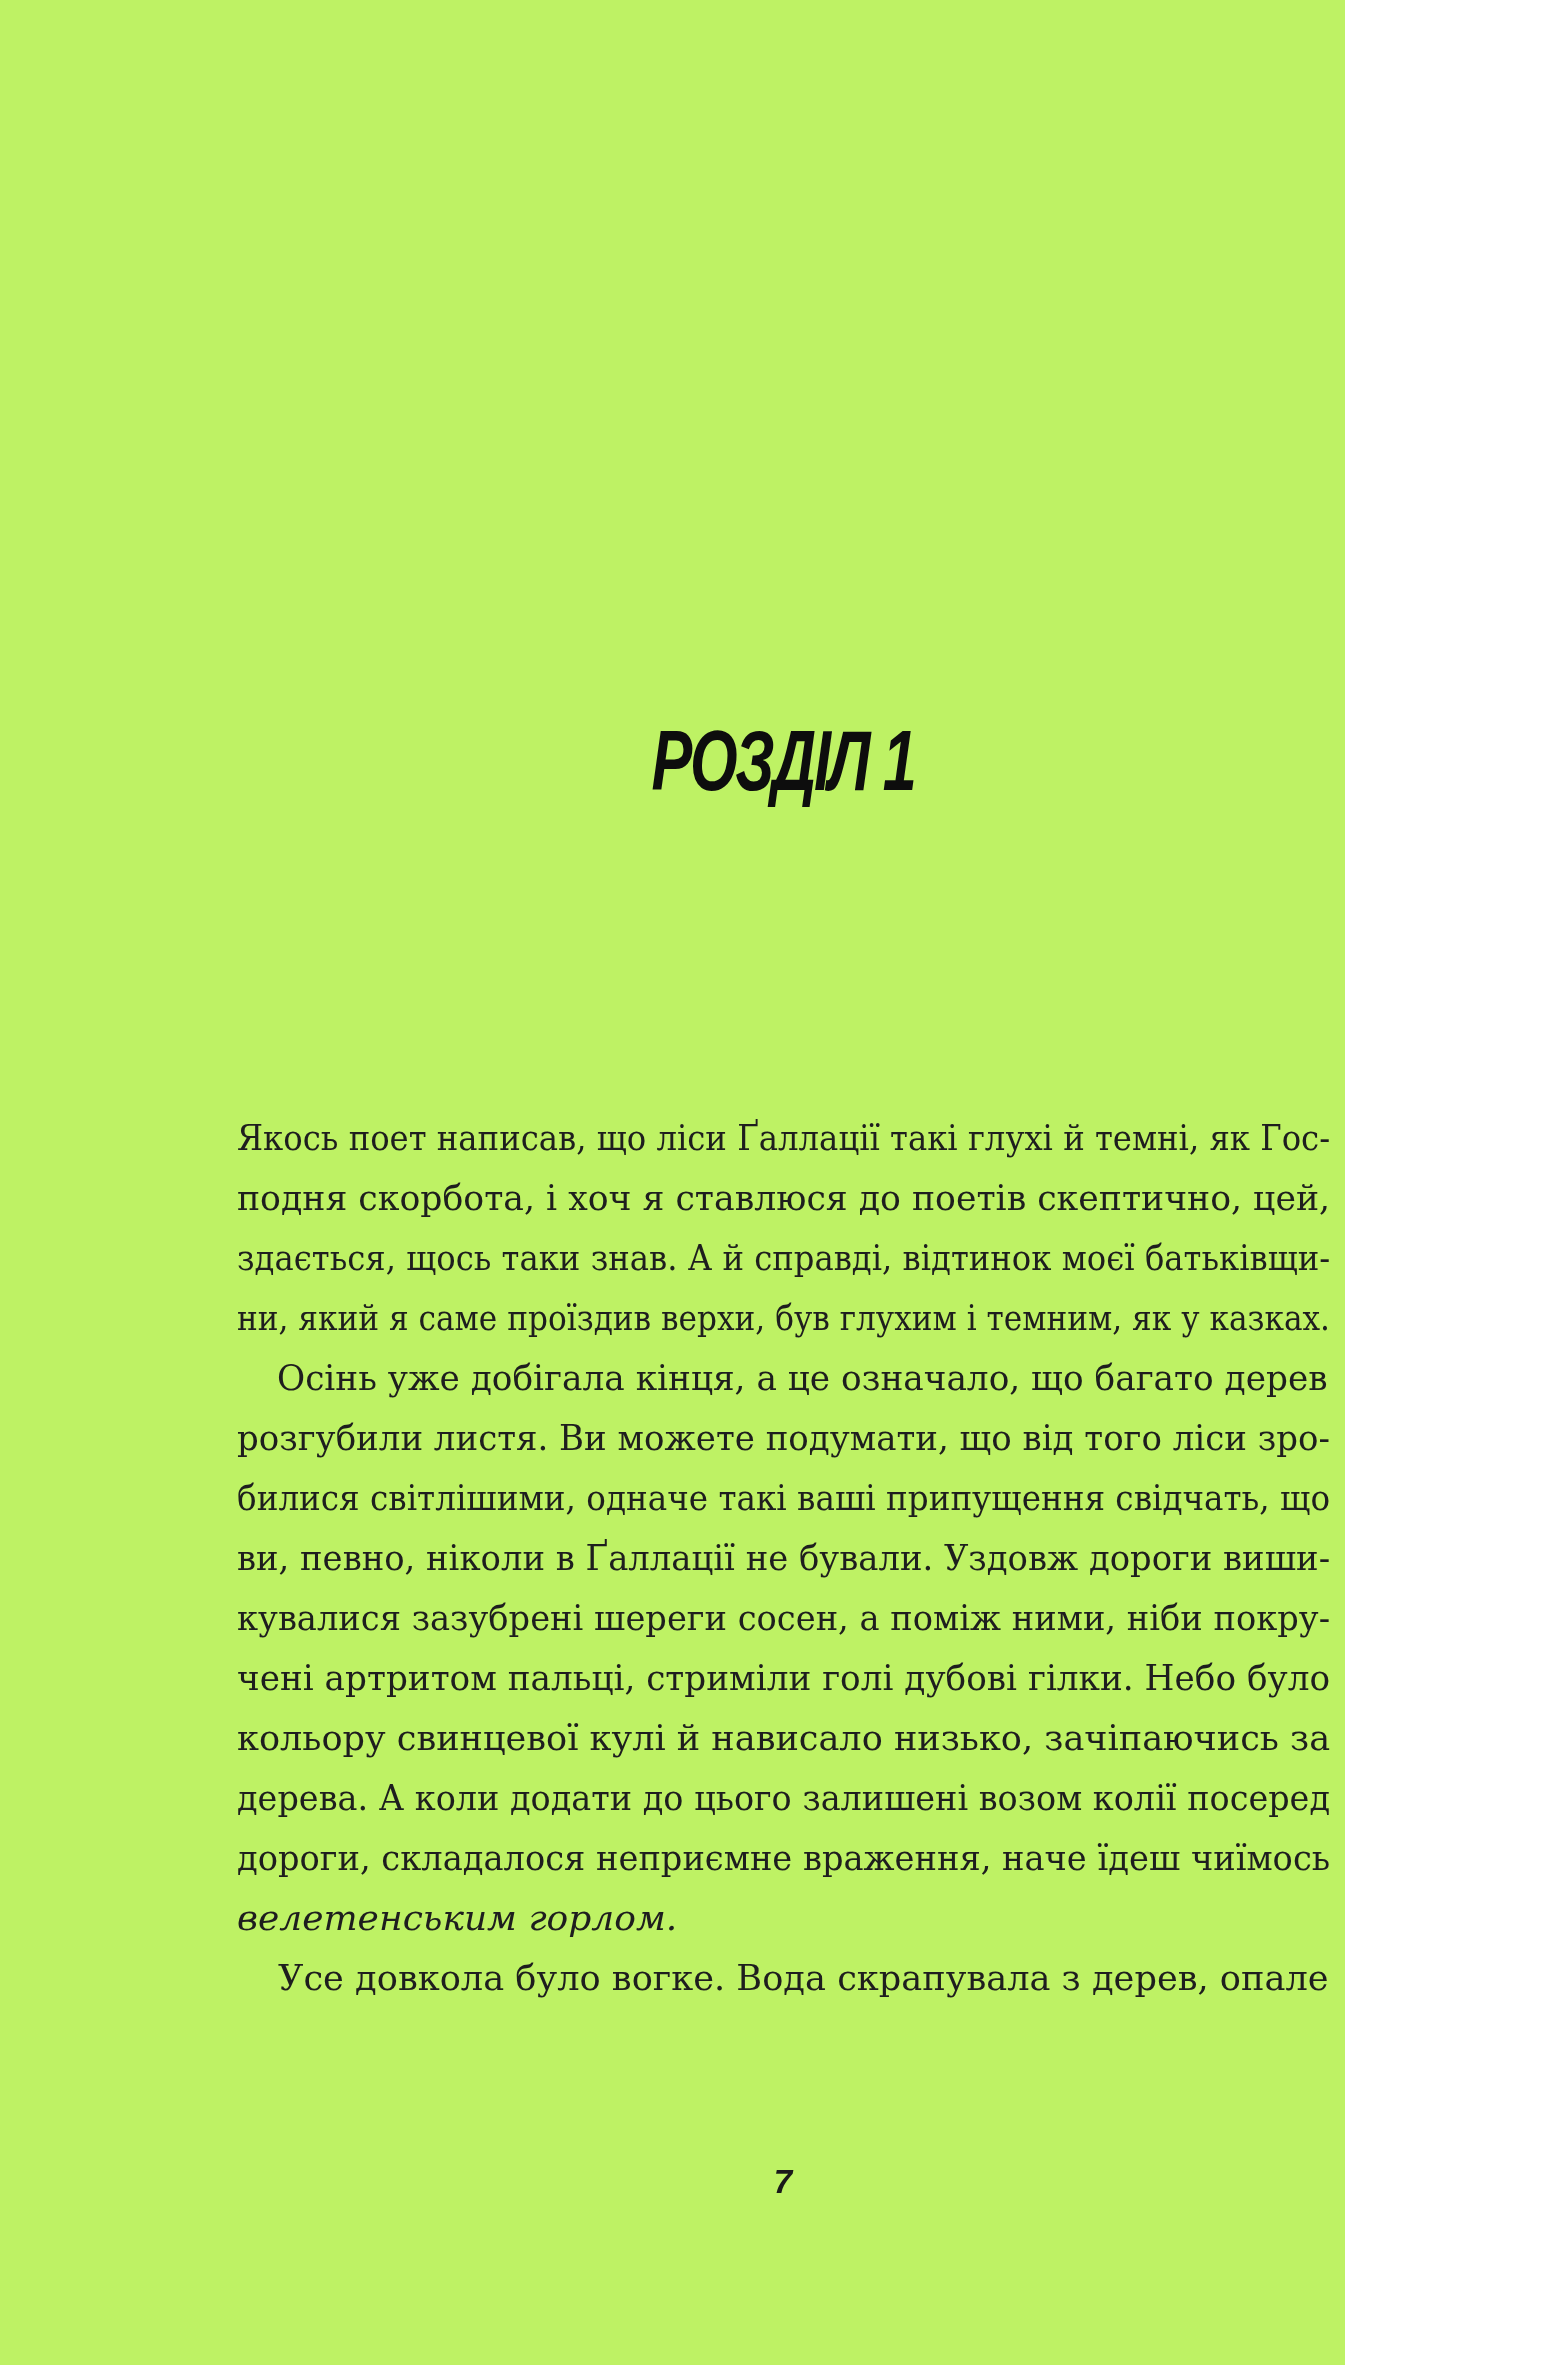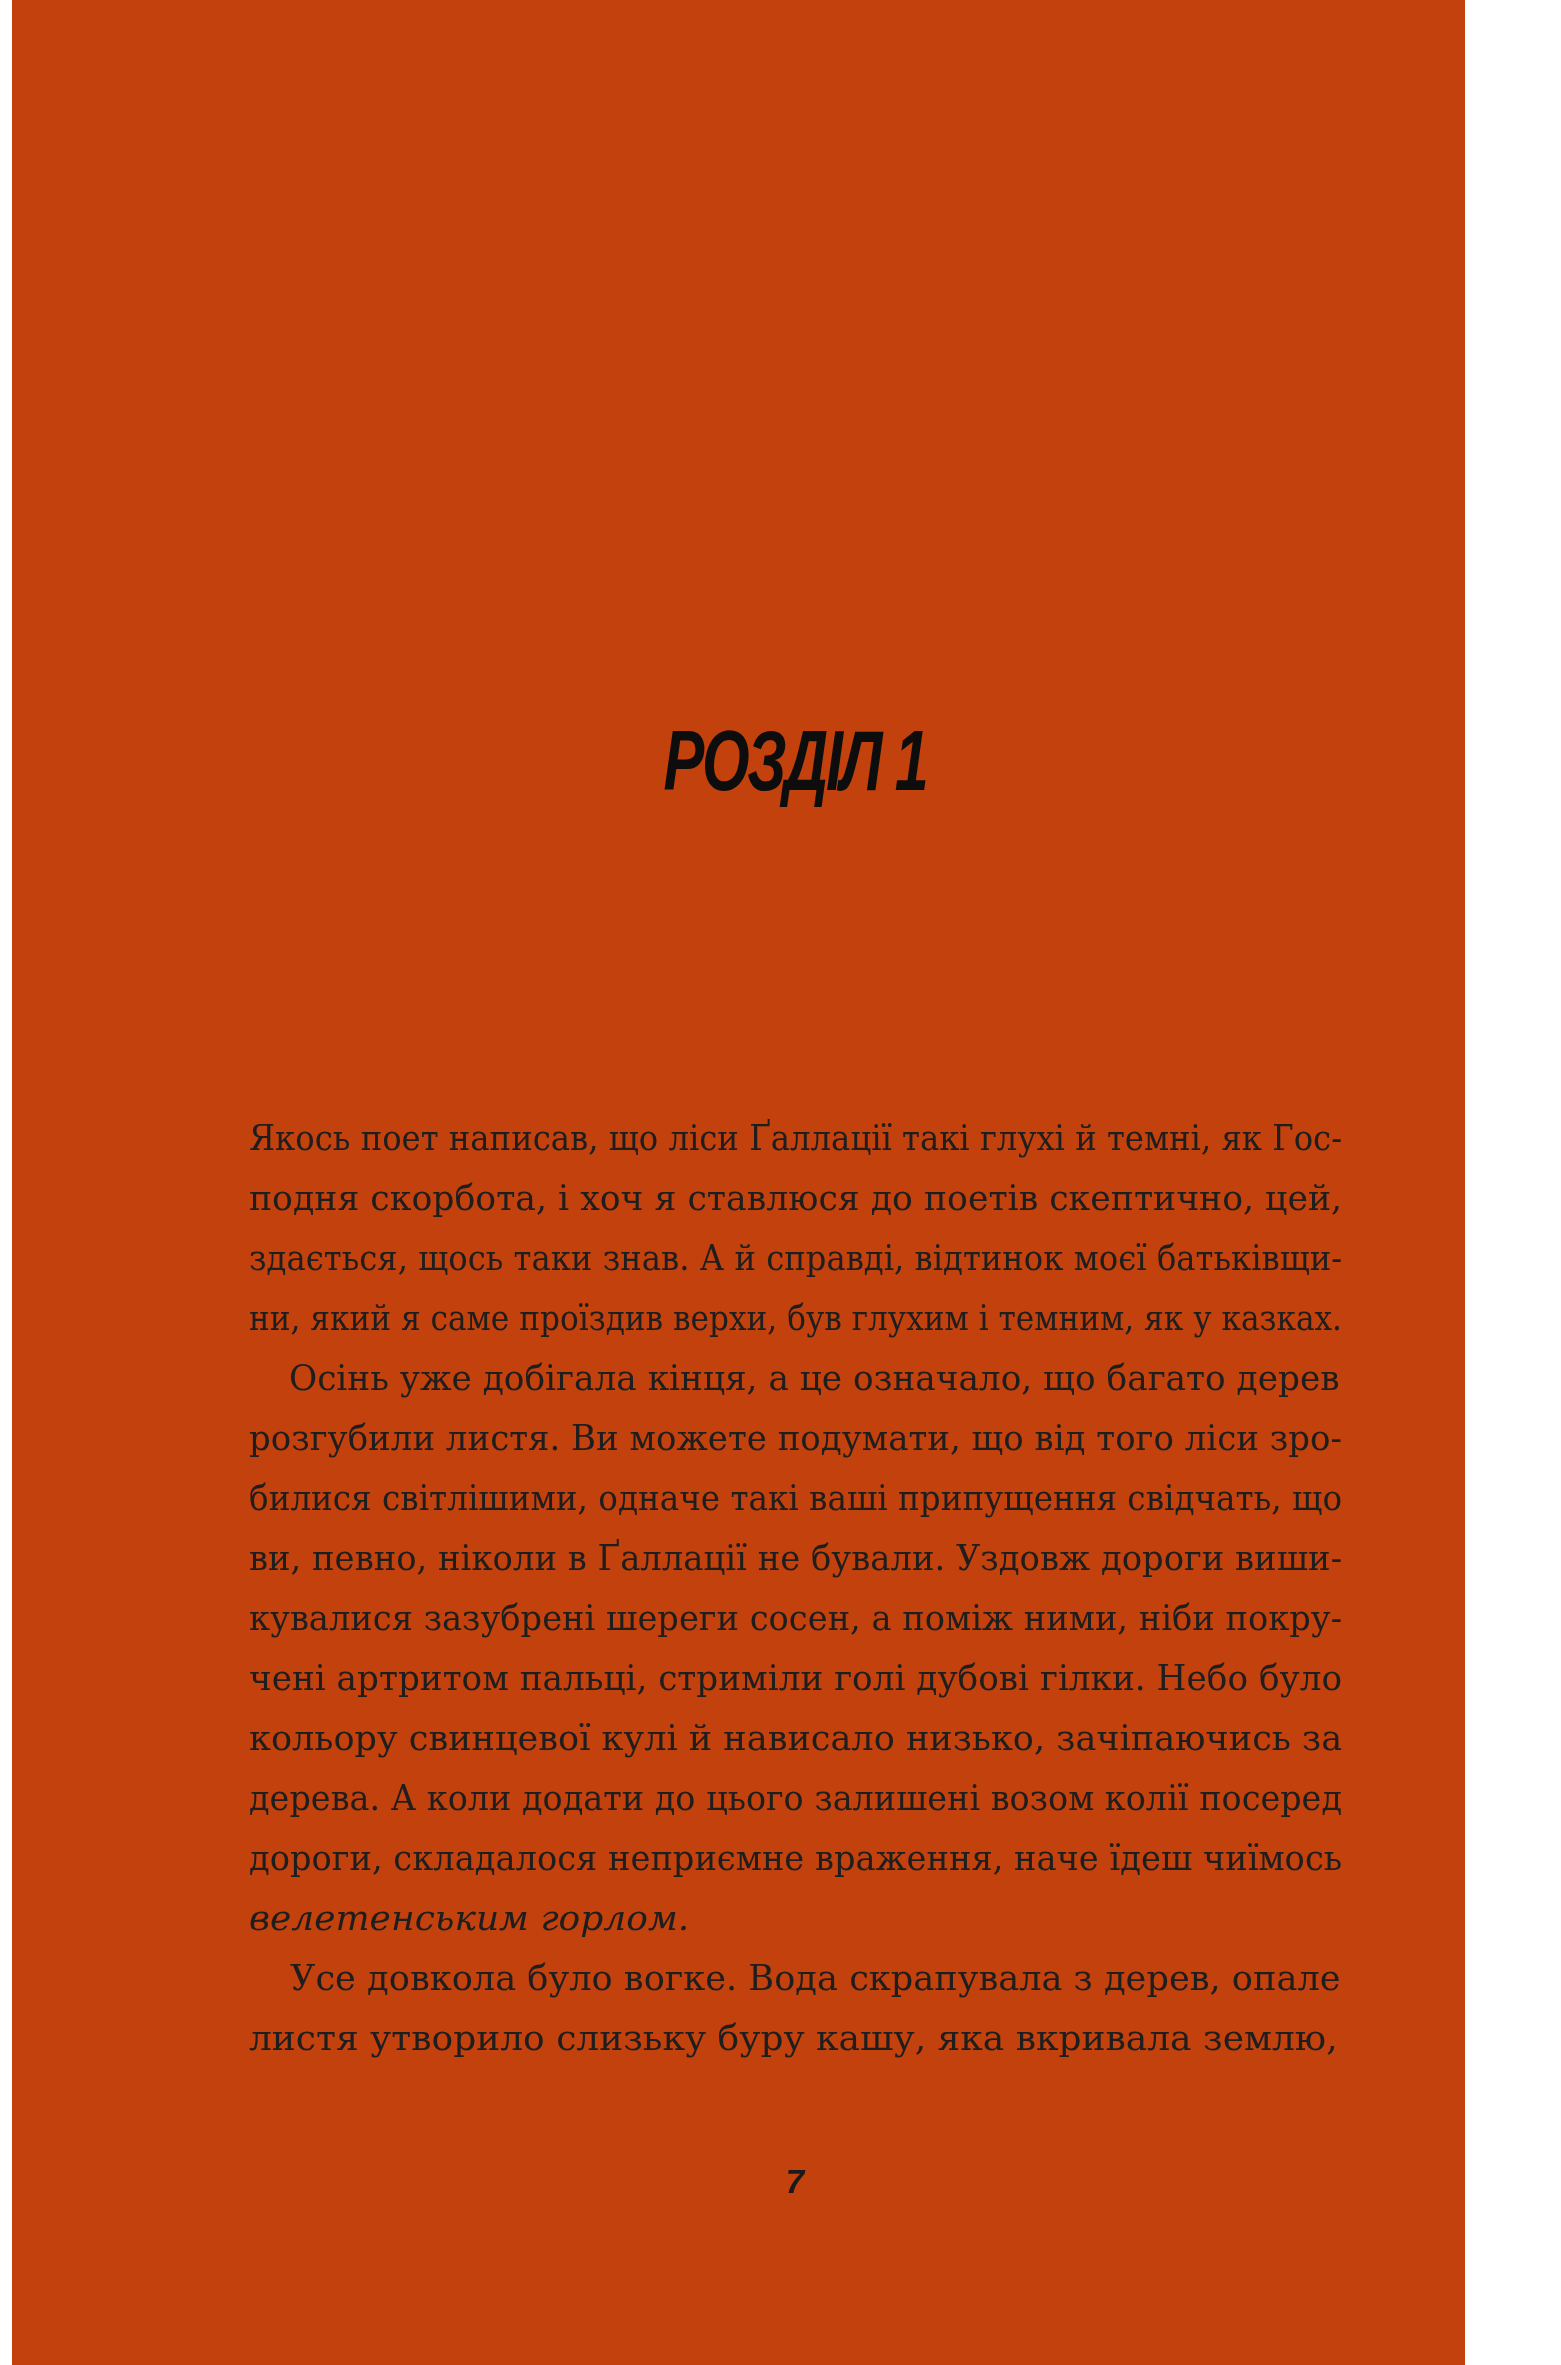--- a/index.html
+++ b/index.html
@@ -1,19 +1,19 @@
 <!DOCTYPE html>
 <html style="font-size:13px"><head>
 <meta charset="utf-8">
 <style>
   html, body { margin: 0; padding: 0; background: #ffffff; }
   body { width: 1561px; height: 2366px; position: relative; overflow: hidden; }
   .page {
-    position: absolute; left: 12px; top: 0; width: 1453px; height: 2366px;
-    background: #c2410c; color: #1a1a1a;
+    position: absolute; left: 0; top: 0; width: 1345px; height: 2366px;
+    background: #bef264; color: #1a1a1a;
   }
   .chapter-title {
     position: absolute; left: 0; top: 651px; width: 1566px;
     text-align: center;
     font-family: "Liberation Sans", "DejaVu Sans", sans-serif;
     font-weight: bold; font-style: italic;
     font-size: 85px; line-height: 106px;
     letter-spacing: -3.3px;
     transform: scaleX(0.72); transform-origin: 783px 0;
     color: #0d0d0d;
@@ -58,20 +58,19 @@
     <span class="line" style="transform: scaleX(0.9061);">билися світлішими, одначе такі ваші припущення свідчать, що</span>
     <span class="line" style="transform: scaleX(0.9394);">ви, певно, ніколи в Ґаллації не бували. Уздовж дороги виши-</span>
     <span class="line" style="transform: scaleX(0.936);">кувалися зазубрені шереги сосен, а поміж ними, ніби покру-</span>
     <span class="line" style="transform: scaleX(0.9515);">чені артритом пальці, стриміли голі дубові гілки. Небо було</span>
     <span class="line" style="transform: scaleX(0.9746);">кольору свинцевої кулі й нависало низько, зачіпаючись за</span>
     <span class="line" style="transform: scaleX(0.9297);">дерева. А коли додати до цього залишені возом колії посеред</span>
     <span class="line" style="transform: scaleX(0.9355);">дороги, складалося неприємне враження, наче їдеш чиїмось</span>
     <span class="line last">велетенським горлом.</span>
 
     <span class="line indent" style="transform: scaleX(0.9766);">Усе довкола було вогке. Вода скрапувала з дерев, опале</span>
-    <span class="line">листя утворило слизьку буру кашу, яка вкривала землю,</span>
 
   </div>
 
   <div class="page-number">7</div>
 
 </div>
 
 
 </body></html>

